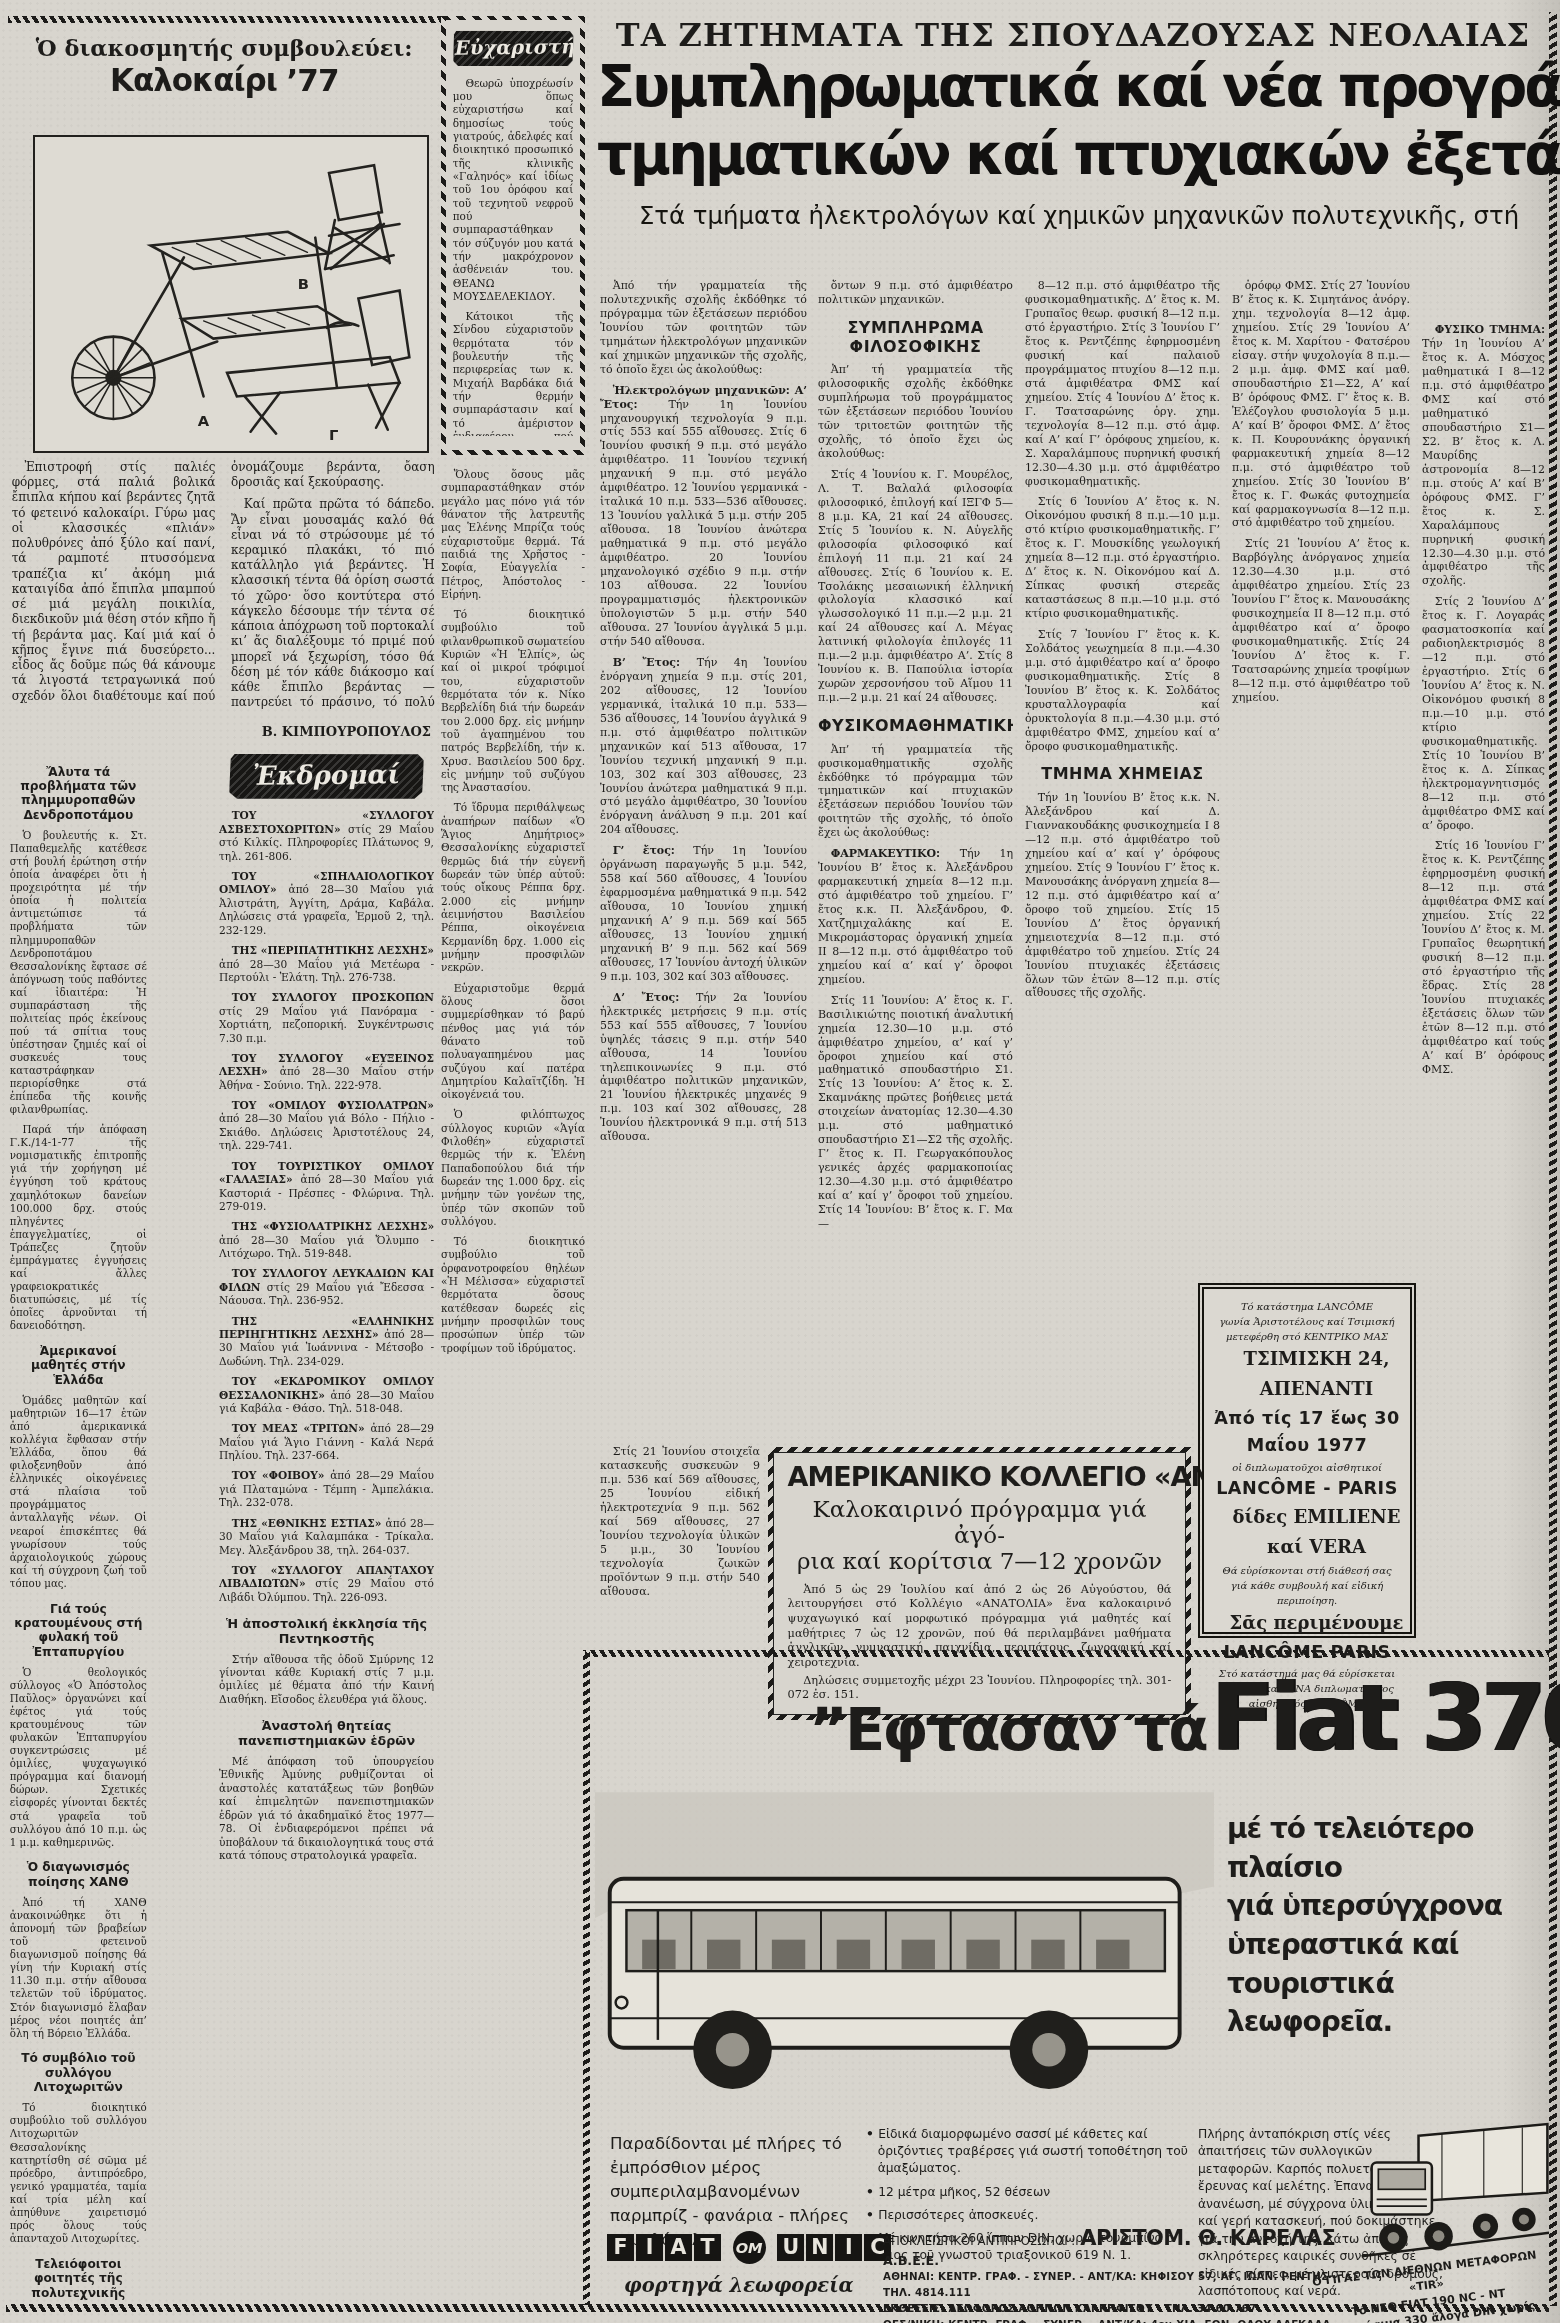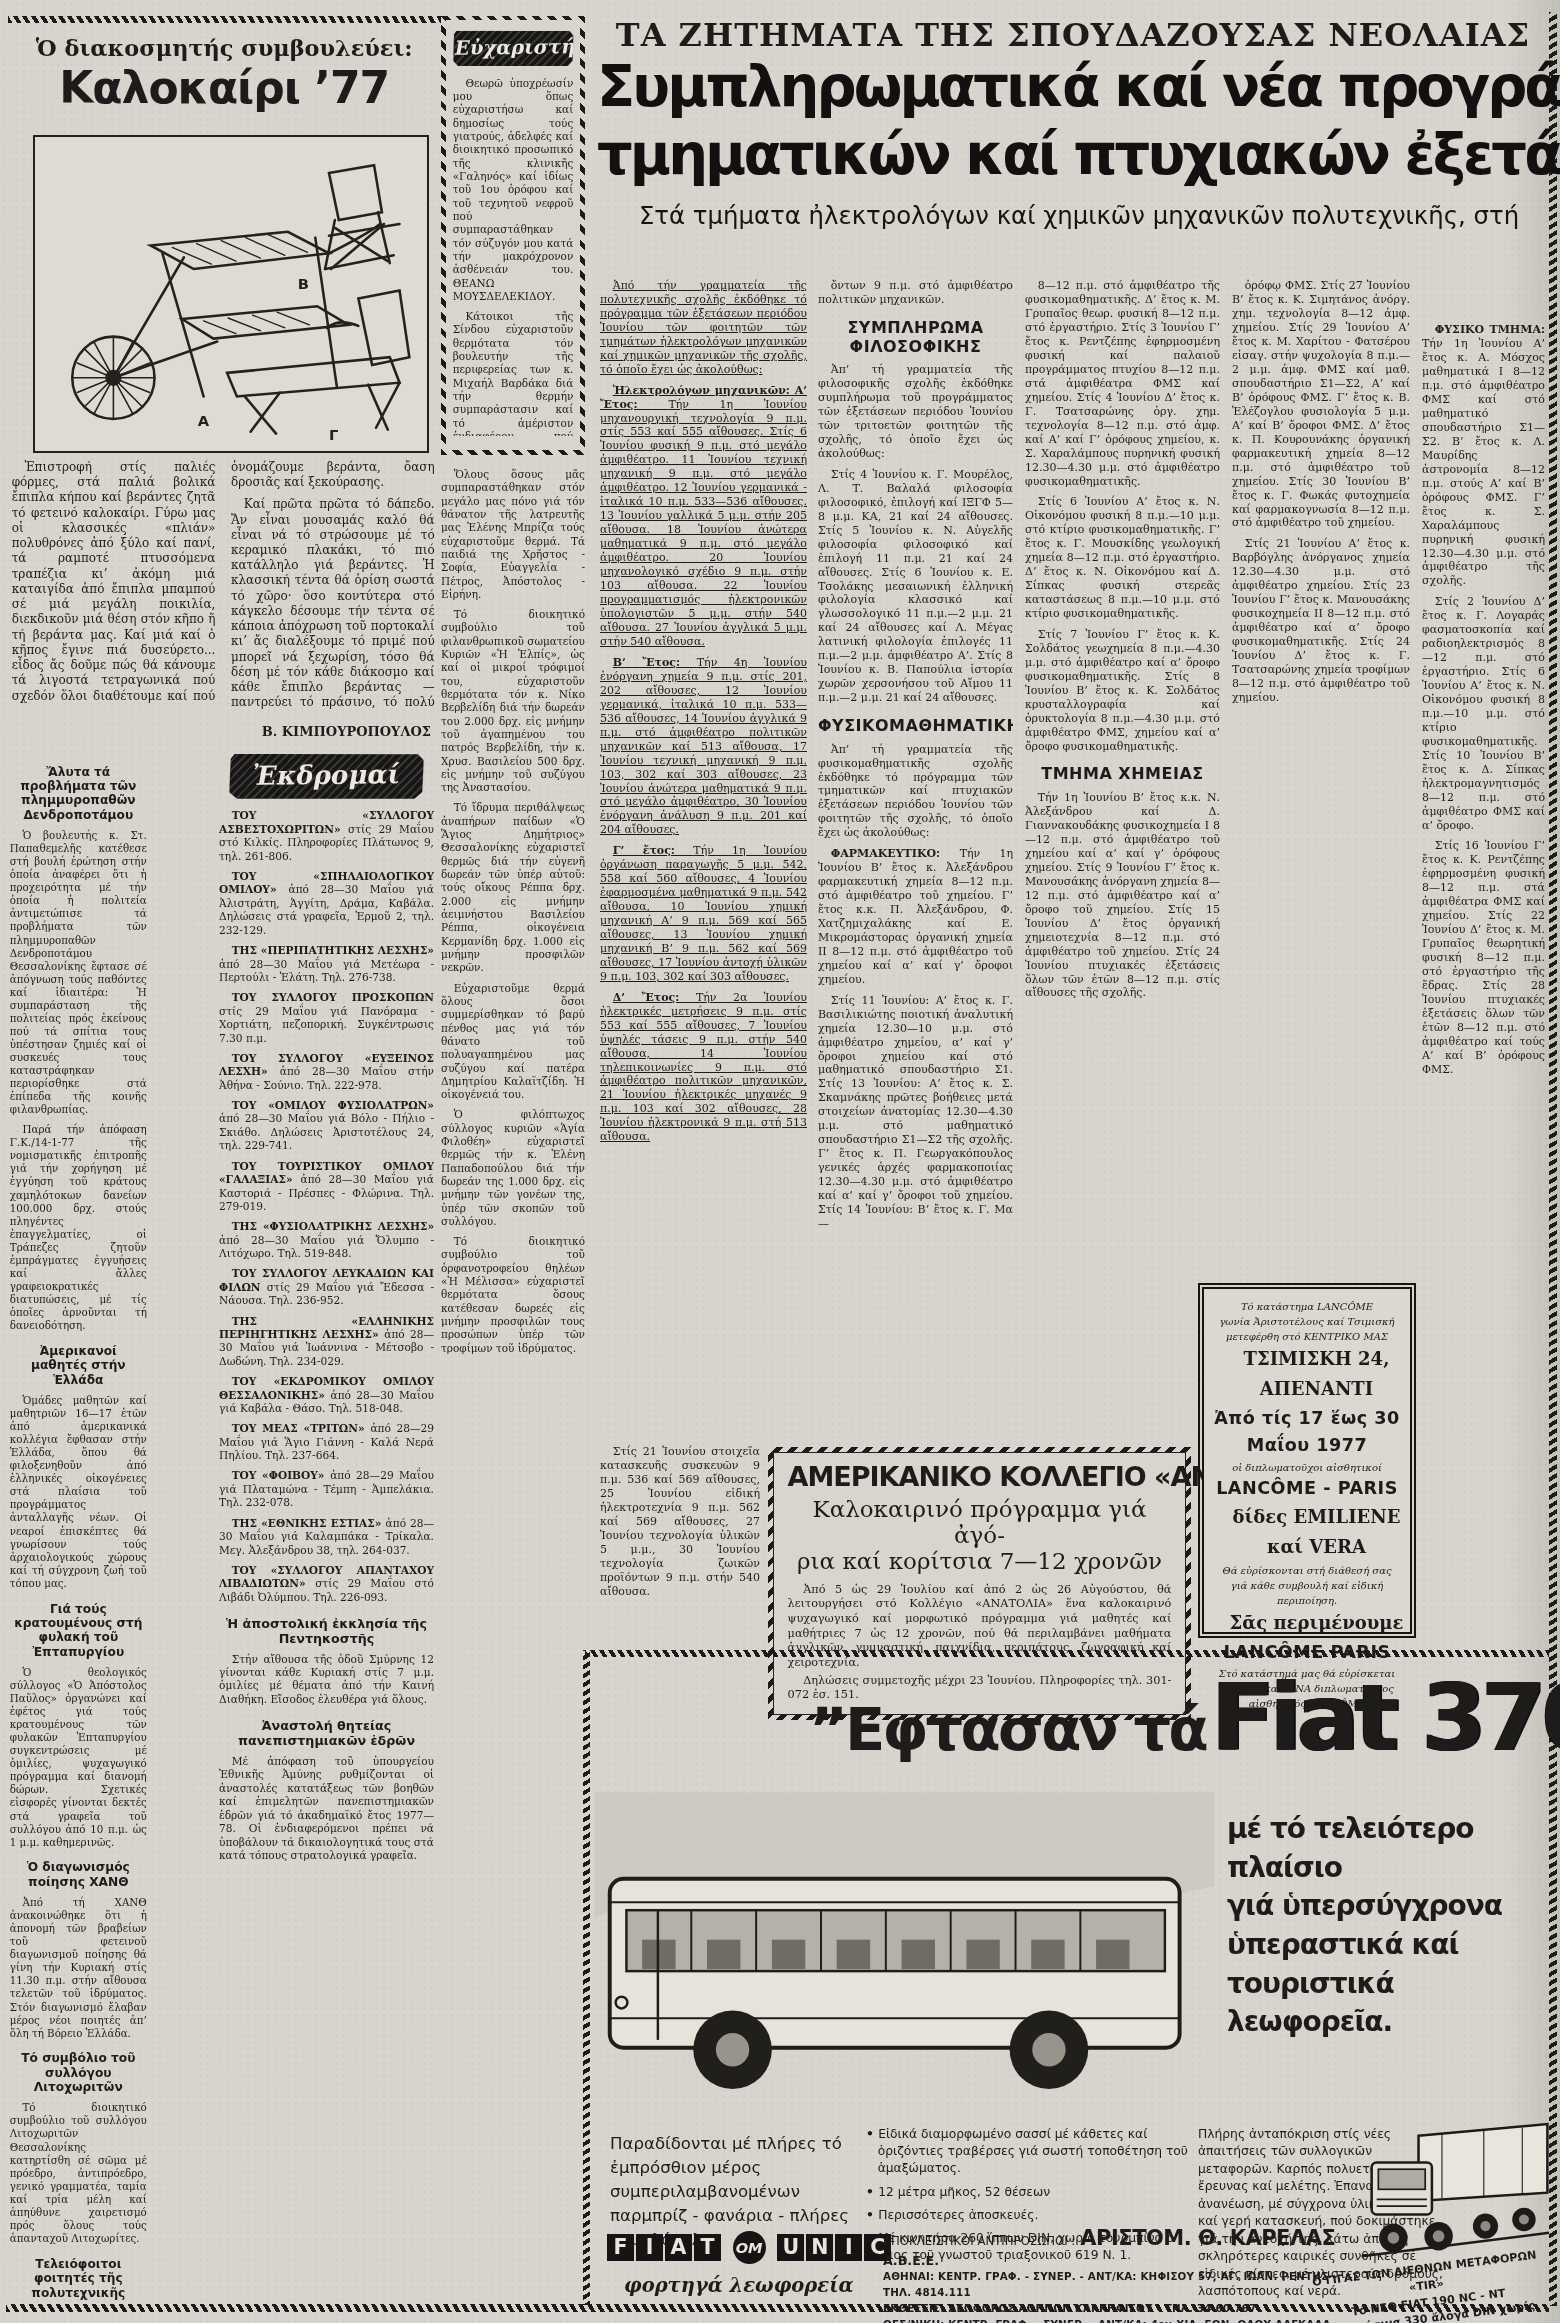--- a/index.html
+++ b/index.html
@@ -14,21 +14,21 @@
   .abs{position:absolute;}
   .rope{background:repeating-linear-gradient(60deg,#1c1b19 0 3.9px,transparent 3.9px 7.8px);}
   .ropev{background:repeating-linear-gradient(-30deg,#1c1b19 0 3.9px,transparent 3.9px 7.8px);}
   
   .flow{text-align:justify;overflow:hidden;}
   .flow p.bp{margin:0 0 6.8px;text-indent:12.7px;line-height:1.27;}
   .flow p.bp b{font-weight:bold;}
   .colhead{font-family:"DejaVu Sans","Liberation Sans",sans-serif;font-weight:bold;text-align:center;margin:11.7px 0 6.8px;line-height:1.18;}
   
   #feature-kicker{font-size:22.4px;text-align:center;font-weight:bold;}
-  #feature-title{font-family:"DejaVu Sans","Liberation Sans",sans-serif;font-size:44px;font-weight:bold;text-align:center;letter-spacing:-1px;}
+  #feature-title{font-family:"DejaVu Sans","Liberation Sans",sans-serif;font-size:31px;font-weight:bold;text-align:center;letter-spacing:-1px;}
   #feature-fig{border:2.9px solid #21201d;background:#dedbd3;}
   #feature-body{font-size:12px;column-count:2;column-gap:15.6px;}
   #feature-byline{font-size:13px;font-weight:bold;text-align:right;}
   
   #left-col{font-size:10.3px;}
   #left-col .colhead{font-size:12.2px;}
   
   .ragbanner{
     background:#171614;
     background-image:repeating-linear-gradient(135deg,rgba(255,255,255,.14) 0 2px,transparent 2px 5.9px);
@@ -265,21 +265,21 @@
 
 <div class="abs" id="main-kicker" style="left:597px;top:15.6px;width:952px;">ΤΑ ΖΗΤΗΜΑΤΑ ΤΗΣ ΣΠΟΥΔΑΖΟΥΣΑΣ ΝΕΟΛΑΙΑΣ</div>
 <div class="abs" style="left:597px;top:53px;width:964px;height:146px;overflow:visible;">
   <div class="hline">Συμπληρωματικά καί νέα προγράμματα</div>
   <div class="hline">τμηματικών καί πτυχιακών ἐξετάσεων</div>
 </div>
 <div class="abs" id="subhead" style="left:612px;top:201px;width:934px;">
   <div>Στά τμήματα ἠλεκτρολόγων καί χημικῶν μηχανικῶν πολυτεχνικῆς, στή</div>
 </div>
 
-<div class="abs flow maincol" id="m1a" style="left:600px;top:279px;width:207px;height:1161px;text-decoration:underline;">
+<div class="abs flow maincol" id="m1a" style="left:600px;top:279px;width:207px;height:1161px;">
 
     <p class="bp"><b></b><span>Ἀπό τήν γραμματεία τῆς πολυτεχνικῆς σχολῆς ἐκδόθηκε τό πρόγραμμα τῶν ἐξετάσεων περιόδου Ἰουνίου τῶν φοιτητῶν τῶν τμημάτων ἠλεκτρολόγων μηχανικῶν καί χημικῶν μηχανικῶν τῆς σχολῆς, τό ὁποῖο ἔχει ὡς ἀκολούθως:</span></p>
 
     <p class="bp"><b>Ἠλεκτρολόγων μηχανικῶν: Α’ Ἔτος: </b><span>Τήν 1η Ἰουνίου μηχανουργική τεχνολογία 9 π.μ. στίς 553 καί 555 αἴθουσες. Στίς 6 Ἰουνίου φυσική 9 π.μ. στό μεγάλο ἀμφιθέατρο. 11 Ἰουνίου τεχνική μηχανική 9 π.μ. στό μεγάλο ἀμφιθέατρο. 12 Ἰουνίου γερμανικά - ἰταλικά 10 π.μ. 533—536 αἴθουσες. 13 Ἰουνίου γαλλικά 5 μ.μ. στήν 205 αἴθουσα. 18 Ἰουνίου ἀνώτερα μαθηματικά 9 π.μ. στό μεγάλο ἀμφιθέατρο. 20 Ἰουνίου μηχανολογικό σχέδιο 9 π.μ. στήν 103 αἴθουσα. 22 Ἰουνίου προγραμματισμός ἠλεκτρονικῶν ὑπολογιστῶν 5 μ.μ. στήν 540 αἴθουσα. 27 Ἰουνίου ἀγγλικά 5 μ.μ. στήν 540 αἴθουσα.</span></p>
 
     <p class="bp"><b>Β’ Ἔτος: </b><span>Τήν 4η Ἰουνίου ἐνόργανη χημεία 9 π.μ. στίς 201, 202 αἴθουσες, 12 Ἰουνίου γερμανικά, ἰταλικά 10 π.μ. 533—536 αἴθουσες, 14 Ἰουνίου ἀγγλικά 9 π.μ. στό ἀμφιθέατρο πολιτικῶν μηχανικῶν καί 513 αἴθουσα, 17 Ἰουνίου τεχνική μηχανική 9 π.μ. 103, 302 καί 303 αἴθουσες, 23 Ἰουνίου ἀνώτερα μαθηματικά 9 π.μ. στό μεγάλο ἀμφιθέατρο, 30 Ἰουνίου ἐνόργανη ἀνάλυση 9 π.μ. 201 καί 204 αἴθουσες.</span></p>
 
     <p class="bp"><b>Γ’ ἔτος: </b><span>Τήν 1η Ἰουνίου ὀργάνωση παραγωγῆς 5 μ.μ. 542, 558 καί 560 αἴθουσες, 4 Ἰουνίου ἐφαρμοσμένα μαθηματικά 9 π.μ. 542 αἴθουσα, 10 Ἰουνίου χημική μηχανική Α’ 9 π.μ. 569 καί 565 αἴθουσες, 13 Ἰουνίου χημική μηχανική Β’ 9 π.μ. 562 καί 569 αἴθουσες, 17 Ἰουνίου ἀντοχή ὑλικῶν 9 π.μ. 103, 302 καί 303 αἴθουσες.</span></p>
 
     <p class="bp"><b>Δ’ Ἔτος: </b><span>Τήν 2α Ἰουνίου ἠλεκτρικές μετρήσεις 9 π.μ. στίς 553 καί 555 αἴθουσες, 7 Ἰουνίου ὑψηλές τάσεις 9 π.μ. στήν 540 αἴθουσα, 14 Ἰουνίου τηλεπικοινωνίες 9 π.μ. στό ἀμφιθέατρο πολιτικῶν μηχανικῶν, 21 Ἰουνίου ἠλεκτρικές μηχανές 9 π.μ. 103 καί 302 αἴθουσες, 28 Ἰουνίου ἠλεκτρονικά 9 π.μ. στή 513 αἴθουσα.</span></p>

